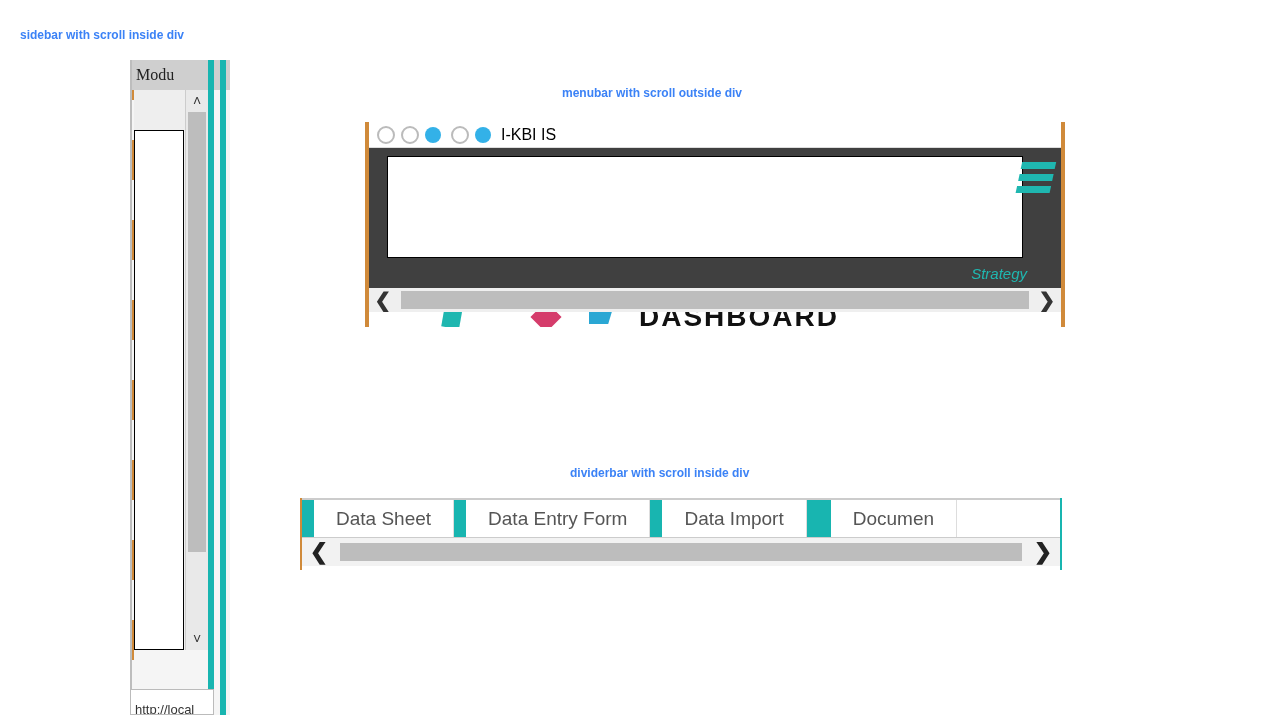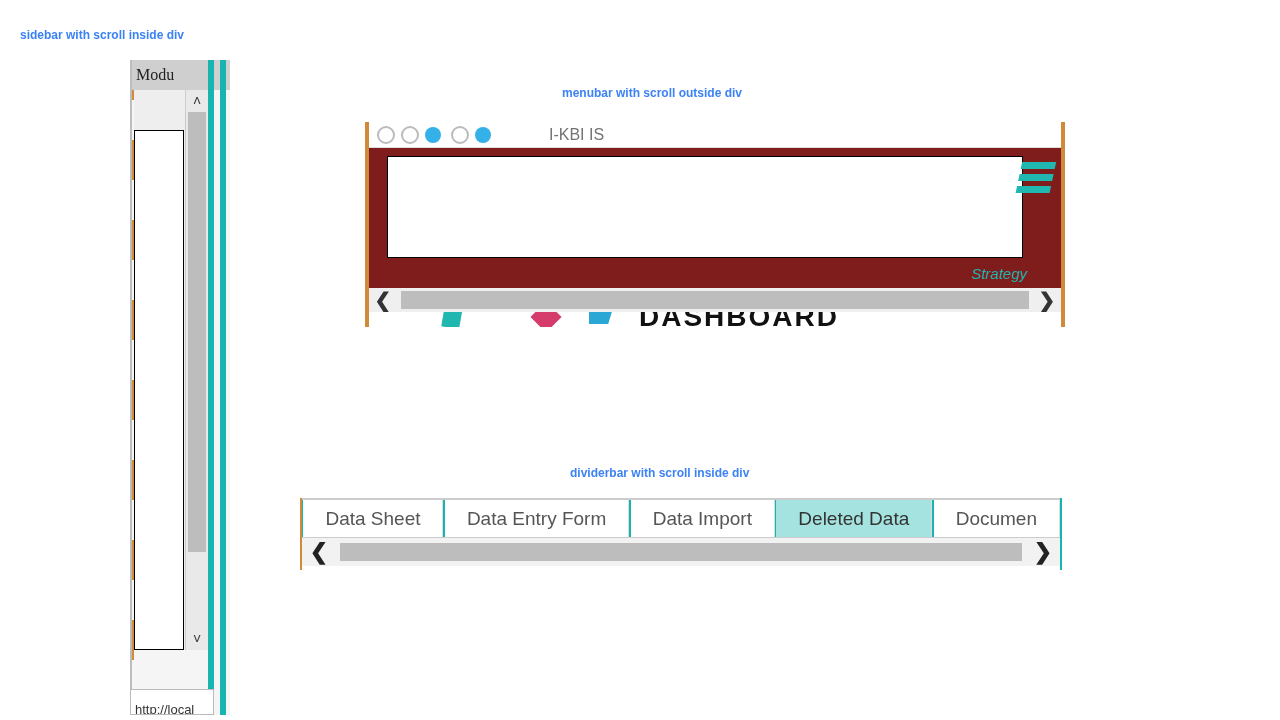--- a/index.html
+++ b/index.html
@@ -108,23 +108,23 @@
     position: absolute; left:0; top:0; width:100%; height:26px;
     background:#fff;
     border-bottom:1px solid #ddd;
     font-size:16px; color:#555;
     display:flex; align-items:center; gap:6px; padding:0 8px;
     overflow:hidden;
   }
   .mb-browserbar .circ { width:18px;height:18px;border-radius:50%;border:2px solid #bbb; }
   .mb-browserbar .url { flex:1; color:#333; letter-spacing:1px; }
   .mb-browserbar .globe { width:16px;height:16px;border-radius:50%;background:#33b1e8;display:inline-block;margin-right:4px;vertical-align:middle; }
-  .mb-browserbar .tab { color:#737373;margin-left:48px; }
-
-  .mb-body { position:absolute; left:0; top:26px; width:100%; height:140px; background:#7f1d1d; }
+  .mb-browserbar .tab { color:#000000; }
+
+  .mb-body { position:absolute; left:0; top:26px; width:100%; height:140px; background:#404040; }
   .mb-body .whitebox{
     position:absolute; left:18px; top:8px; width:636px; height:102px;
     background:#fff; border:1px solid #000;
   }
   .mb-body .hamburg{
     position:absolute; right:8px; top:14px; width:34px; height:30px;
     transform: skewX(-12deg);
   }
   .mb-body .hamburg span{ display:block; height:7px; margin-bottom:5px; background:#1fb7b0; }
   .mb-body .strategy { position:absolute; right:34px; bottom:6px; color:#1fb7b0; font-size:15px; font-style:italic; }
@@ -228,21 +228,20 @@
 
 <div class="divider-wrap">
   <div class="div-tabs">
     <div class="sep"></div>
     <div class="tab">Data Sheet</div>
     <div class="sep"></div>
     <div class="tab">Data Entry Form</div>
     <div class="sep"></div>
     <div class="tab">Data Import</div>
     <div class="sep"></div>
-    <div class="tab active">Deleted Data</div>
     <div class="sep"></div>
     <div class="tab">Documen</div>
   </div>
   <div class="div-scroll">
     <div class="arrow">❮</div>
     <div class="track"></div>
     <div class="arrow">❯</div>
   </div>
 </div>
 

